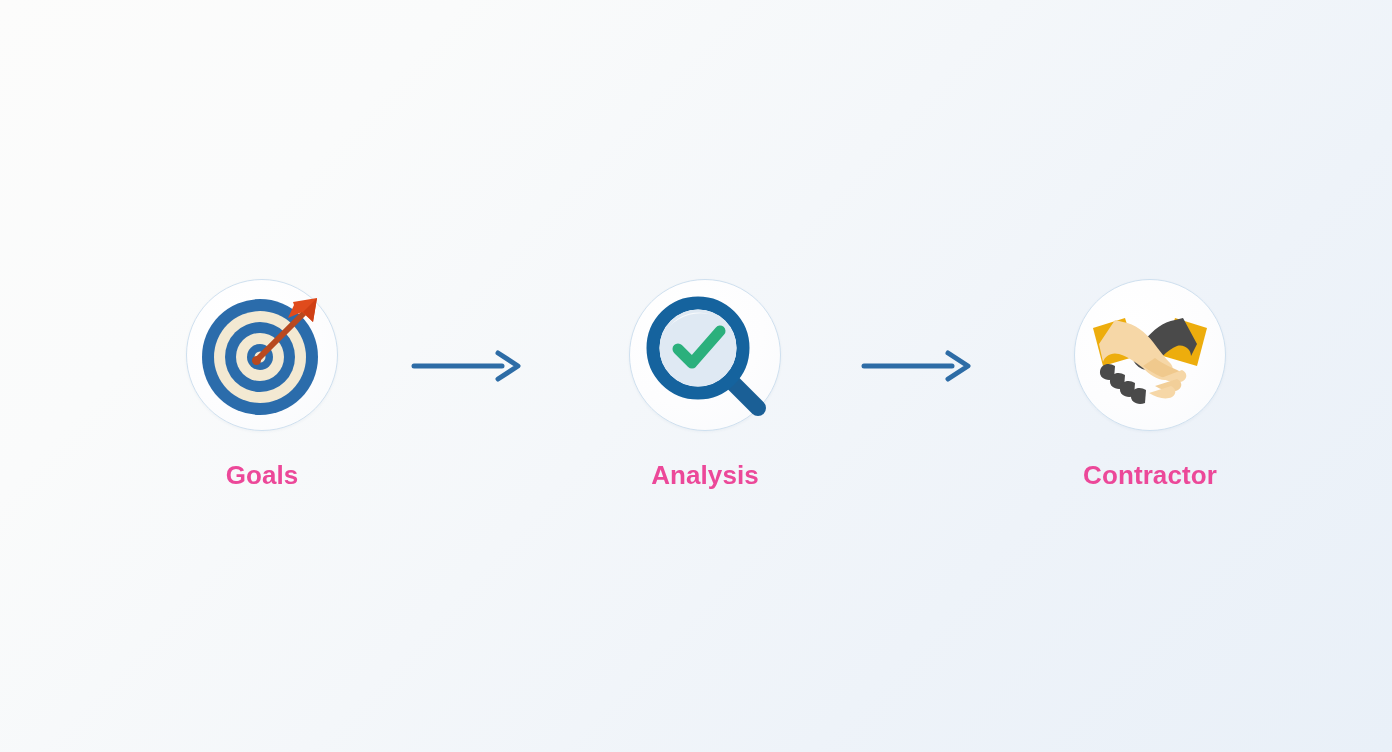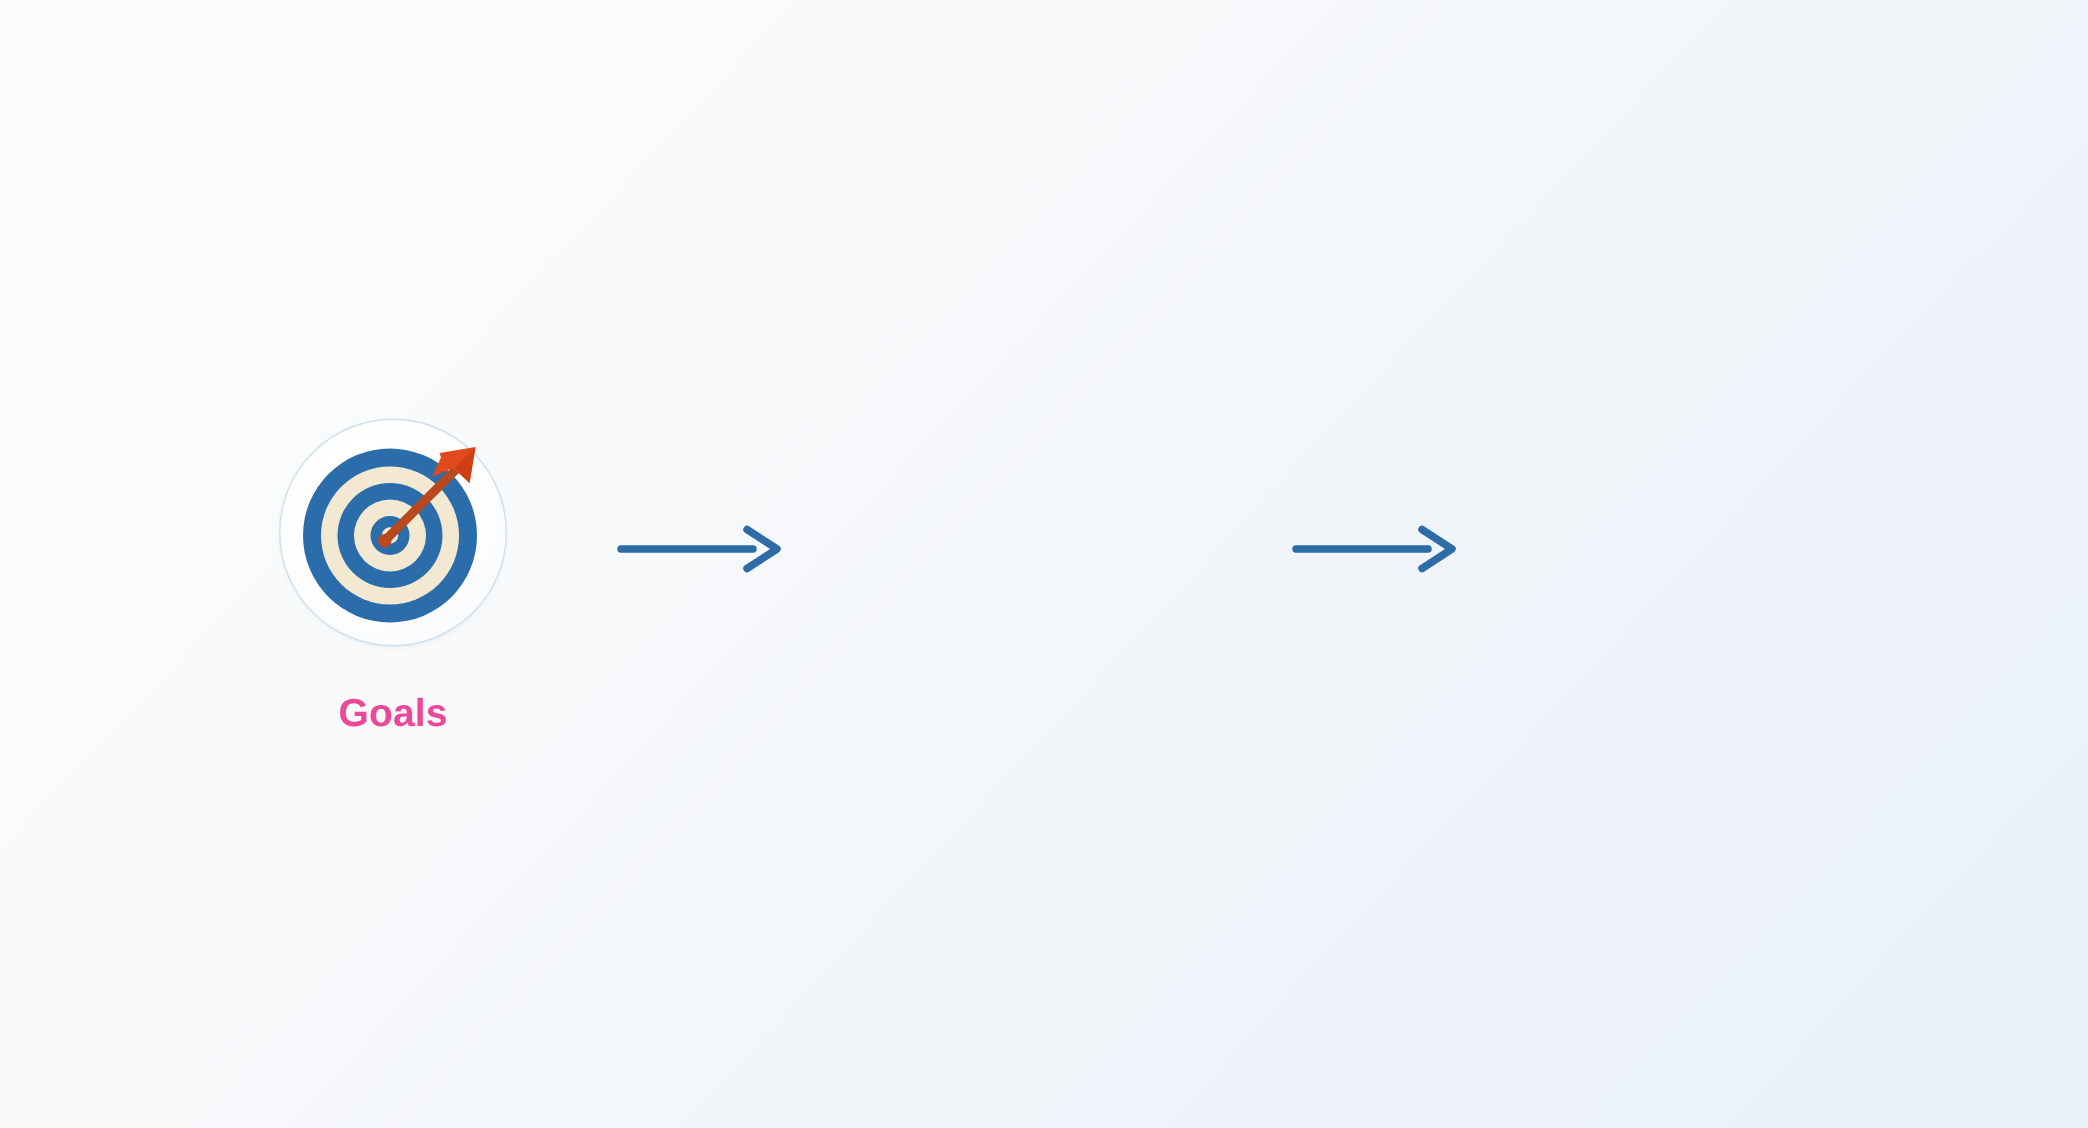--- a/index.html
+++ b/index.html
@@ -96,20 +96,67 @@
       </svg>
     </div>
     <div class="step-label">Goals</div>
   </div>
 
   <svg class="connector" id="conn-0" viewBox="0 0 120 36" style="left: 470px;">
     <line x1="4" y1="18" x2="92" y2="18" stroke="#2d6ca6" stroke-width="5" stroke-linecap="round"></line>
     <polyline points="88,5 108,18 88,31" fill="none" stroke="#2d6ca6" stroke-width="5" stroke-linecap="round" stroke-linejoin="round"></polyline>
   </svg>
 
+  <div class="step" id="step-1" style="left: 705px;">
+    <div class="icon-circle">
+      <svg width="132" height="132" viewBox="0 0 132 132">
+
+        <line x1="92" y1="92" x2="119" y2="119" stroke="#1a5f96" stroke-width="16" stroke-linecap="round"></line>
+
+        <circle cx="59" cy="59" r="45" fill="none" stroke="#15639e" stroke-width="13"></circle>
+
+        <circle cx="59" cy="59" r="38.5" fill="#dfe9f3"></circle>
+        <path d="M 30 38 A 38.5 38.5 0 0 1 74 26 A 44 44 0 0 0 30 38 Z" fill="#ffffff" opacity="0.75"></path>
+
+        <polyline points="39,60 53,74 81,42" fill="none" stroke="#2bb07c" stroke-width="11" stroke-linecap="round" stroke-linejoin="round"></polyline>
+      </svg>
+    </div>
+    <div class="step-label">Analysis</div>
+  </div>
 
   <svg class="connector" id="conn-1" viewBox="0 0 120 36" style="left: 920px;">
     <line x1="4" y1="18" x2="92" y2="18" stroke="#2d6ca6" stroke-width="5" stroke-linecap="round"></line>
     <polyline points="88,5 108,18 88,31" fill="none" stroke="#2d6ca6" stroke-width="5" stroke-linecap="round" stroke-linejoin="round"></polyline>
   </svg>
 
+  <div class="step" id="step-2" style="left: 1150px;">
+    <div class="icon-circle">
+      <svg width="126" height="126" viewBox="0 0 126 126">
+
+        <path d="M 6 36 L 38 26 L 50 64 L 16 74 Z" fill="#edad0d"></path>
+
+        <path d="M 120 36 L 88 26 L 76 64 L 110 74 Z" fill="#edad0d"></path>
+
+        <path d="M 88 28 C 76 30 66 38 58 48 C 52 56 48 62 46 68
+                 C 50 76 58 80 64 76 C 72 68 80 58 90 54
+                 C 98 52 104 58 104 64 L 110 52 L 96 26 Z" fill="#4a4a4a"></path>
+
+        <path d="M 36 30 C 48 32 58 40 66 50 C 72 58 78 66 84 72
+                 C 88 78 86 86 78 88 C 70 88 62 82 56 76
+                 C 48 70 40 64 32 62 C 24 60 18 64 16 70 L 12 52 L 28 28 Z" fill="#f6d7a7"></path>
+
+        <path d="M 56 74 C 64 80 74 86 84 88 C 90 88 94 84 92 79
+                 C 86 76 76 72 68 66 Z" fill="#f0c98d"></path>
+
+        <path d="M 28 74 C 22 70 14 72 13 79 C 12 86 20 90 27 87 Z" fill="#4a4a4a"></path>
+        <path d="M 38 83 C 32 79 24 81 23 88 C 22 95 30 99 37 96 Z" fill="#4a4a4a"></path>
+        <path d="M 48 91 C 42 87 34 89 33 96 C 32 103 40 107 47 104 Z" fill="#4a4a4a"></path>
+        <path d="M 59 98 C 53 94 45 96 44 103 C 43 110 51 114 58 111 Z" fill="#4a4a4a"></path>
+
+        <path d="M 74 86 C 82 90 90 92 96 89 C 101 86 100 80 95 78 Z" fill="#f6d7a7"></path>
+        <path d="M 68 94 C 76 99 85 101 91 98 C 96 95 95 89 90 87 Z" fill="#f2cf99"></path>
+        <path d="M 62 101 C 70 106 79 108 85 105 C 90 102 89 96 84 94 Z" fill="#f6d7a7"></path>
+      </svg>
+    </div>
+    <div class="step-label">Contractor</div>
+  </div>
 
 </div>
 
 </body></html>

